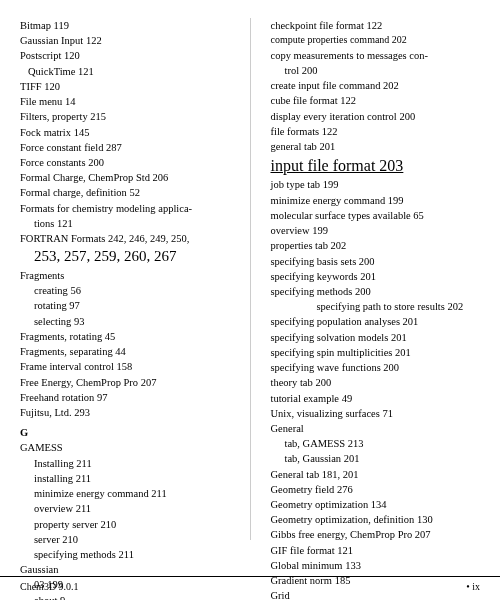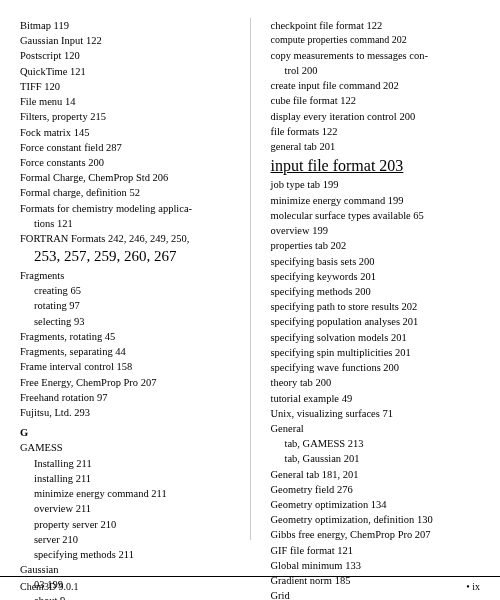--- a/index.html
+++ b/index.html
@@ -55,35 +55,35 @@
   </style>
 </head>
 <body>
 
 <div class="page">
   <div class="columns">
     <div class="col col-left" id="left-col">
         <div style="line-height: 1.45; font-size: 10.5px;">Bitmap 119</div>
         <div style="line-height: 1.45; font-size: 10.5px;">Gaussian Input 122</div>
         <div style="line-height: 1.45; font-size: 10.5px;">Postscript 120</div>
-        <div style="line-height: 1.45; font-size: 10.5px;">QuickTime 121</div>
+        <div style="line-height: 1.45; font-size: 10.5px; margin-left: 8px;">QuickTime 121</div>
         <div style="line-height: 1.45; font-size: 10.5px;">TIFF 120</div>
         <div style="line-height: 1.45; font-size: 10.5px;">File menu 14</div>
         <div style="line-height: 1.45; font-size: 10.5px;">Filters, property 215</div>
         <div style="line-height: 1.45; font-size: 10.5px;">Fock matrix 145</div>
         <div style="line-height: 1.45; font-size: 10.5px;">Force constant field 287</div>
         <div style="line-height: 1.45; font-size: 10.5px;">Force constants 200</div>
         <div style="line-height: 1.45; font-size: 10.5px;">Formal Charge, ChemProp Std 206</div>
         <div style="line-height: 1.45; font-size: 10.5px;">Formal charge, definition 52</div>
         <div style="line-height: 1.45; font-size: 10.5px;">Formats for chemistry modeling applica-</div>
         <div style="line-height: 1.45; font-size: 10.5px; padding-left: 14px;">tions 121</div>
         <div style="line-height: 1.45; font-size: 10.5px;">FORTRAN  Formats 242, 246, 249, 250,</div>
         <div style="line-height: 1.45; font-size: 15px; padding-left: 14px;">253, 257, 259, 260, 267</div>
         <div style="line-height: 1.45; font-size: 10.5px;">Fragments</div>
-        <div style="line-height: 1.45; font-size: 10.5px; padding-left: 14px;">creating 65</div>
+        <div style="line-height: 1.45; font-size: 10.5px; padding-left: 14px;">creating 56</div>
         <div style="line-height: 1.45; font-size: 10.5px; padding-left: 14px;">rotating 97</div>
         <div style="line-height: 1.45; font-size: 10.5px; padding-left: 14px;">selecting 93</div>
         <div style="line-height: 1.45; font-size: 10.5px;">Fragments, rotating 45</div>
         <div style="line-height: 1.45; font-size: 10.5px;">Fragments, separating 44</div>
         <div style="line-height: 1.45; font-size: 10.5px;">Frame interval control 158</div>
         <div style="line-height: 1.45; font-size: 10.5px;">Free Energy, ChemProp Pro 207</div>
         <div style="line-height: 1.45; font-size: 10.5px;">Freehand rotation 97</div>
         <div style="line-height: 1.45; font-size: 10.5px;">Fujitsu, Ltd. 293</div>
         <div style="line-height: 1.45; font-size: 10.5px; font-weight: bold; margin-top: 5px;">G</div>
         <div style="line-height: 1.45; font-size: 10.5px;">GAMESS</div>
@@ -111,21 +111,21 @@
         <div style="line-height: 1.45; font-size: 10.5px;">general tab 201</div>
         <div style="line-height: 1.45; font-size: 16px; text-decoration: underline;">input file format 203</div>
         <div style="line-height: 1.45; font-size: 10.5px;">job type tab 199</div>
         <div style="line-height: 1.45; font-size: 10.5px;">minimize energy command 199</div>
         <div style="line-height: 1.45; font-size: 10.5px;">molecular surface types available 65</div>
         <div style="line-height: 1.45; font-size: 10.5px;">overview 199</div>
         <div style="line-height: 1.45; font-size: 10.5px;">properties tab 202</div>
         <div style="line-height: 1.45; font-size: 10.5px;">specifying basis sets 200</div>
         <div style="line-height: 1.45; font-size: 10.5px;">specifying keywords 201</div>
         <div style="line-height: 1.45; font-size: 10.5px;">specifying methods 200</div>
-        <div style="line-height: 1.45; font-size: 10.5px;">specifying path to store results 202</div>
+        <div style="line-height: 1.45; font-size: 10.5px; margin-left: 46px;">specifying path to store results 202</div>
         <div style="line-height: 1.45; font-size: 10.5px;">specifying population analyses 201</div>
         <div style="line-height: 1.45; font-size: 10.5px;">specifying solvation models 201</div>
         <div style="line-height: 1.45; font-size: 10.5px;">specifying spin multiplicities 201</div>
         <div style="line-height: 1.45; font-size: 10.5px;">specifying wave functions 200</div>
         <div style="line-height: 1.45; font-size: 10.5px;">theory tab 200</div>
         <div style="line-height: 1.45; font-size: 10.5px;">tutorial example 49</div>
         <div style="line-height: 1.45; font-size: 10.5px;">Unix, visualizing surfaces 71</div>
         <div style="line-height: 1.45; font-size: 10.5px;">General</div>
         <div style="line-height: 1.45; font-size: 10.5px; padding-left: 14px;">tab, GAMESS 213</div>
         <div style="line-height: 1.45; font-size: 10.5px; padding-left: 14px;">tab, Gaussian 201</div>

